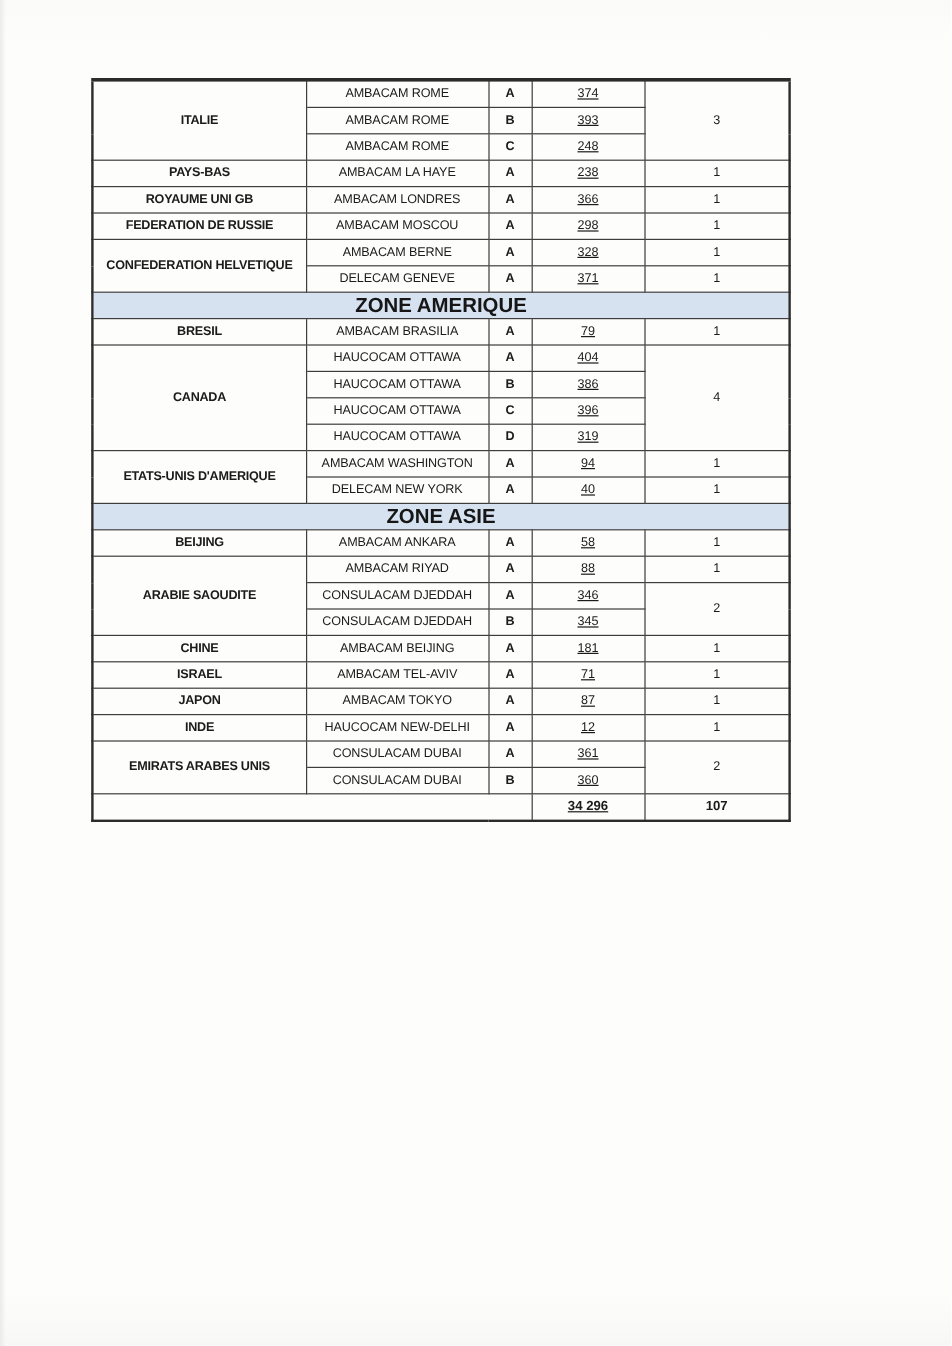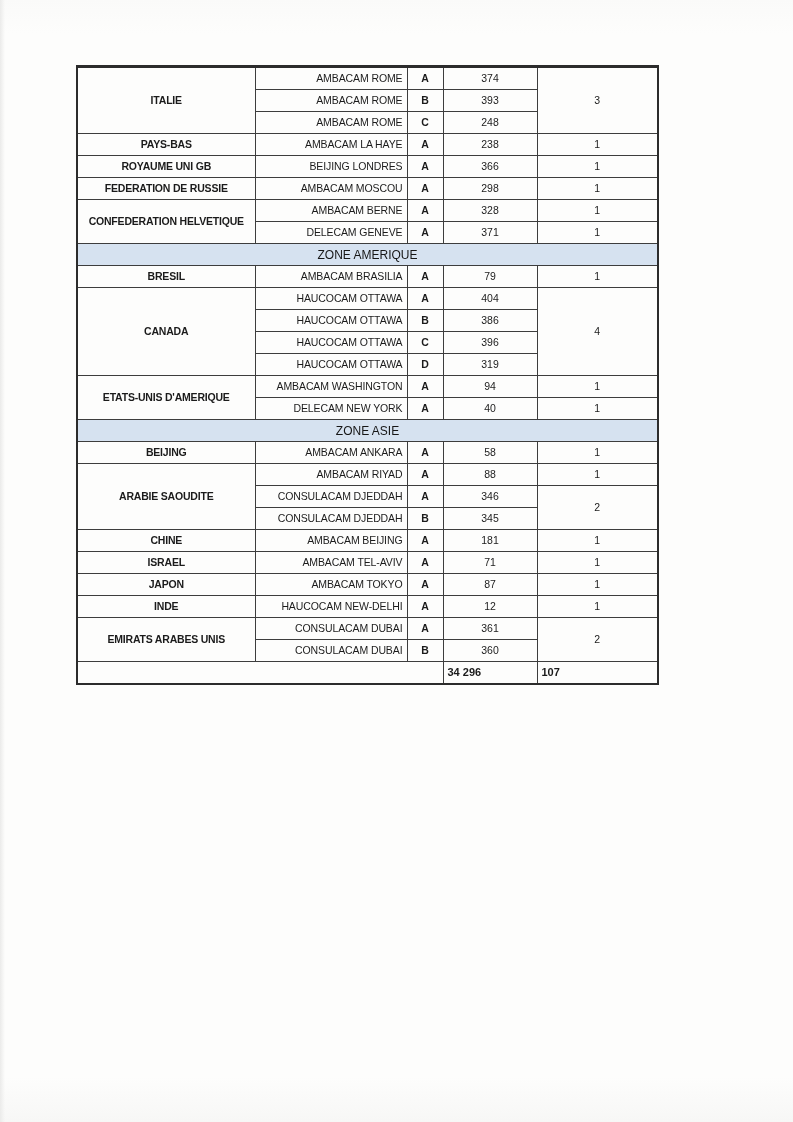--- a/index.html
+++ b/index.html
@@ -41,47 +41,48 @@
     line-height: 1;
     vertical-align: middle;
   }
   td.cell-country {
     font-weight: bold;
     text-align: center;
     letter-spacing: -0.2px;
     margin-left: 20px;
   }
   td.cell-mission {
-    text-align: right;
+    text-align: center;
     letter-spacing: -0.1px;
   }
   td.cell-code {
     font-weight: bold;
     text-align: center;
     font-size: 11px;
   }
   td.cell-value {
     text-align: center;
     font-size: 11px;
+    text-decoration: underline;
   }
   td.cell-count {
     text-align: center;
     font-size: 11px;
   }
   tr.zone-row td {
     background: var(--zone-bg, #d6e2f0);
-    font-weight: normal;
-    text-align: center;
-    font-size: 12px;
+    font-weight: bold;
+    text-align: center;
+    font-size: 17px;
     color: #161616;
   }
   tr.total-row td {
     font-weight: bold;
     font-size: 11px;
-    text-align: left;
+    text-align: center;
   }
   .footer {
     position: absolute;
     top: 1066px;
     left: 0;
     width: 793px;
     text-align: center;
     font-size: 13.5px;
     color: #3a3a3a;
     letter-spacing: 0.2px;
@@ -120,21 +121,21 @@
           </tr>
           <tr>
             <td class="cell-country" rowspan="1">PAYS-BAS</td>
             <td class="cell-mission">AMBACAM LA HAYE</td>
             <td class="cell-code">A</td>
             <td class="cell-value">238</td>
             <td class="cell-count" rowspan="1">1</td>
           </tr>
           <tr>
             <td class="cell-country" rowspan="1">ROYAUME UNI GB</td>
-            <td class="cell-mission">BEIJING LONDRES</td>
+            <td class="cell-mission">AMBACAM LONDRES</td>
             <td class="cell-code">A</td>
             <td class="cell-value">366</td>
             <td class="cell-count" rowspan="1">1</td>
           </tr>
           <tr>
             <td class="cell-country" rowspan="1">FEDERATION DE RUSSIE</td>
             <td class="cell-mission">AMBACAM MOSCOU</td>
             <td class="cell-code">A</td>
             <td class="cell-value">298</td>
             <td class="cell-count" rowspan="1">1</td>

